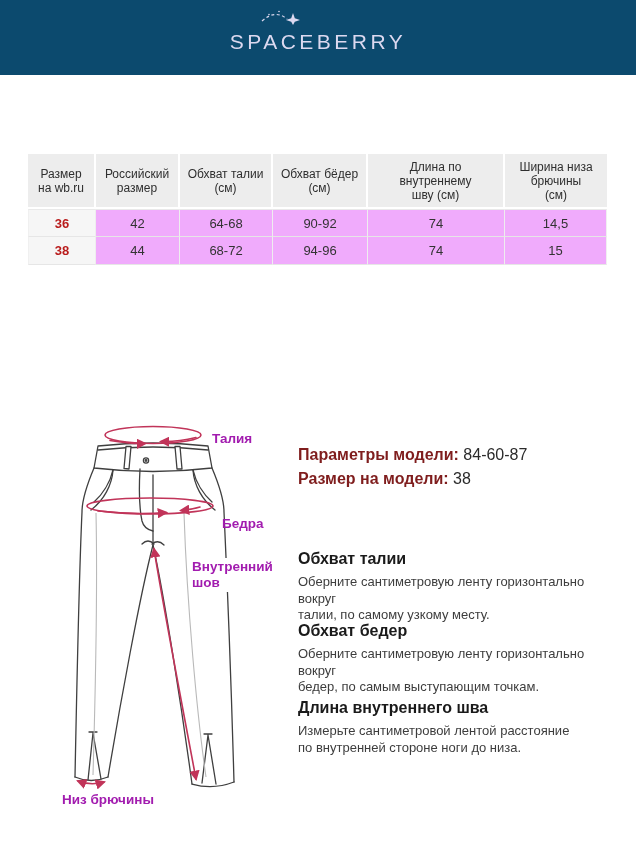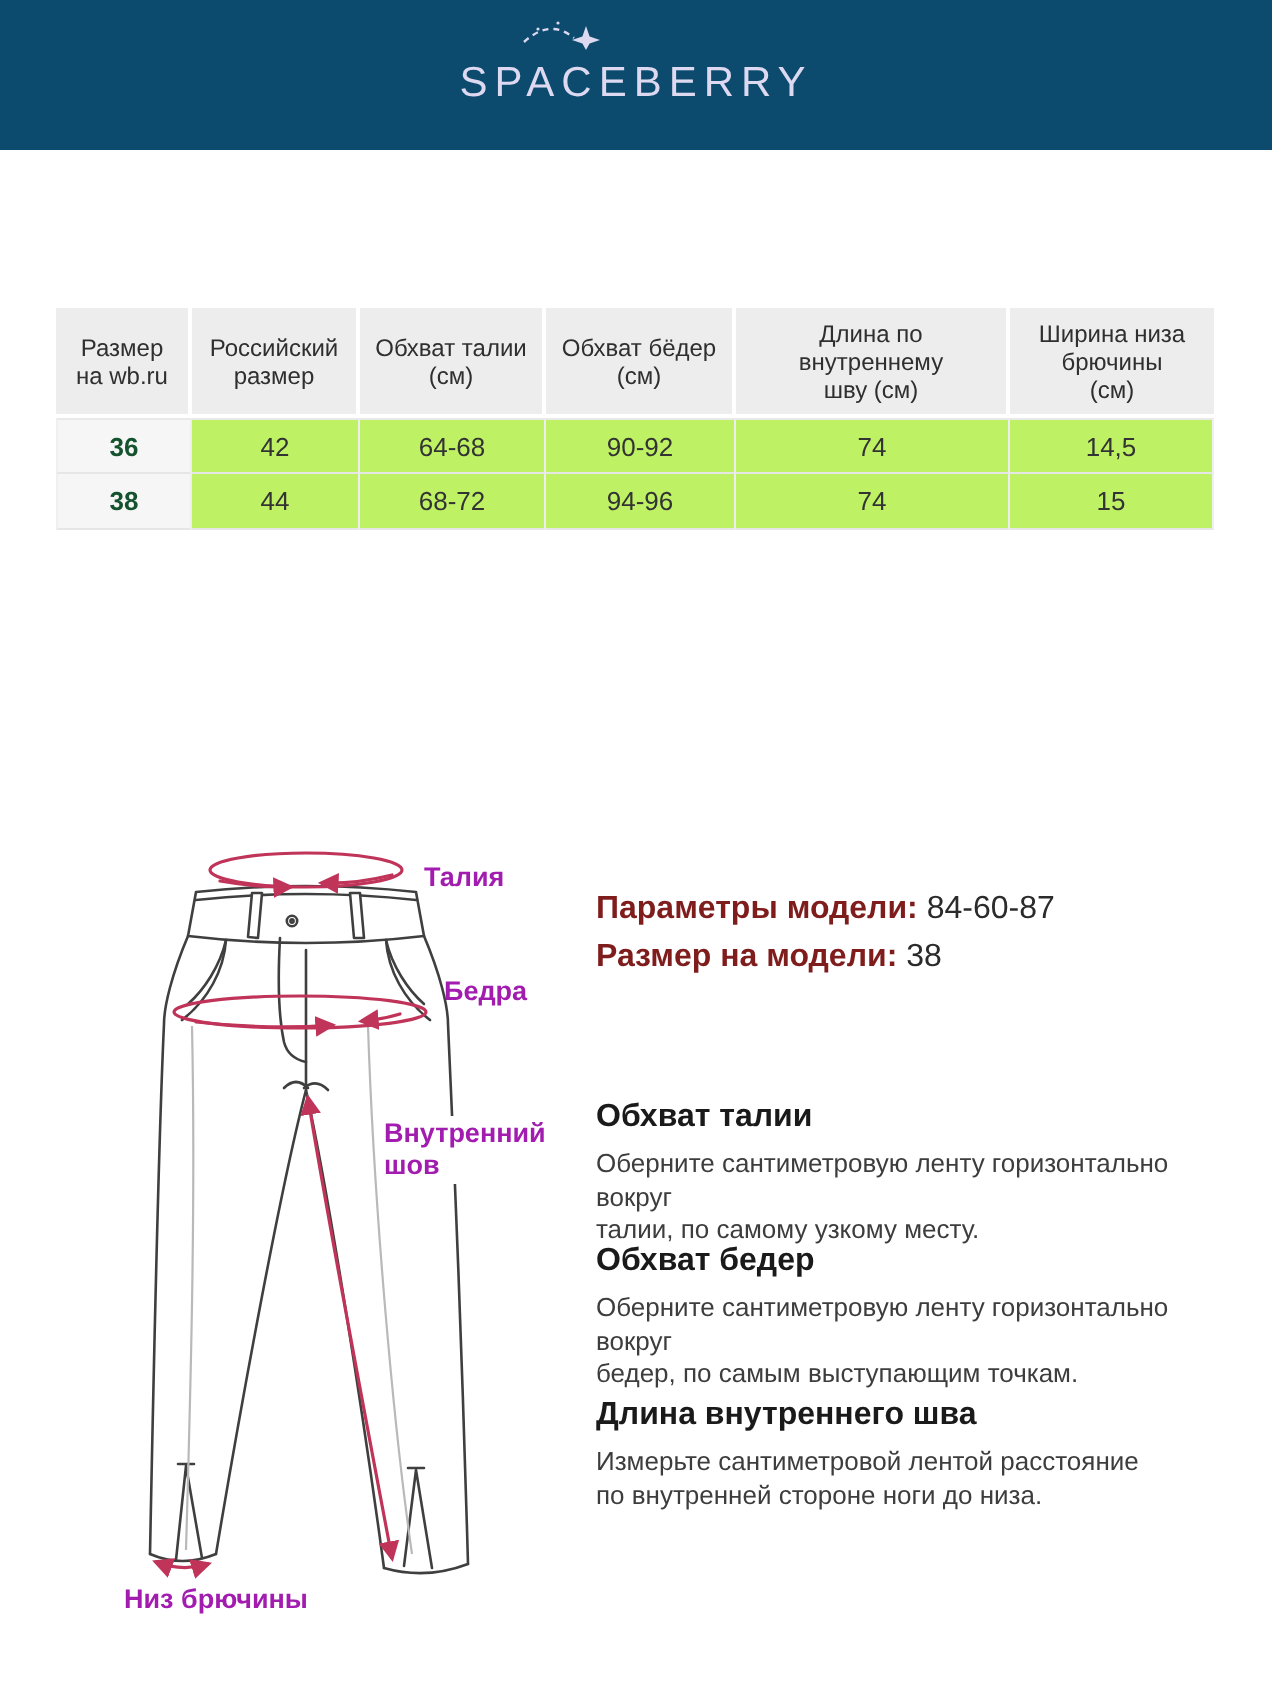--- a/index.html
+++ b/index.html
@@ -24,25 +24,25 @@
   .size-table-wrap { position:absolute; left:28px; top:154px; width:548px; }
   table.size-table { border-collapse:separate; border-spacing:0; table-layout:fixed; width:579px; }
   .size-table th {
     background:#ededed; height:55px; vertical-align:middle; text-align:center;
     font-size:12px; font-weight:400; line-height:14px; color:#2f2f2f;
     white-space:pre-line; border-right:2px solid #ffffff; border-bottom:2px solid #ffffff;
     padding:4px 6px;
   }
   .size-table th:last-child { border-right:none; }
   .size-table td {
-    background:#bef264; height:28px; text-align:center; vertical-align:middle;
+    background:#f0abfc; height:28px; text-align:center; vertical-align:middle;
     font-size:13px; color:#333; border-bottom:1px solid #e6e6e6; border-right:1px solid #eeeeee;
   }
   .size-table tbody tr:first-child td { border-top:1px solid #e9e9e9; }
-  .size-table td:first-child { background:#f6f6f6; font-weight:bold; font-size:13px; color:#14532d;
+  .size-table td:first-child { background:#f6f6f6; font-weight:bold; font-size:13px; color:#b91c1c;
     border-left:1px solid #f0f0f0; }
   .size-table td:last-child { border-right:1px solid #f0f0f0; }
 
   
   .fig-label {
     position:absolute; font-size:13.5px; font-weight:bold; color:#a21caf; line-height:16px;
   }
   .fig-label.inseam { width:95px; background:#ffffff; padding:1px 0; }
 
   
@@ -165,21 +165,21 @@
       <path d="M146,22.5 Q128,27 111,26.5" marker-end="url(#ap)"></path>
       <ellipse cx="100" cy="91" rx="63" ry="8"></ellipse>
       <path d="M48,96 Q85,100 116,97.5" marker-end="url(#ap)"></path>
       <path d="M150,92 Q142,94.5 131,95.5" marker-end="url(#ap)"></path>
       <path d="M104,134 C113,190 132,290 146,364" marker-start="url(#ap)" marker-end="url(#ap)"></path>
       <path d="M28,366 Q41,371 54,367" marker-start="url(#ap)" marker-end="url(#ap)"></path>
     </g>
   </svg>
 
   <div class="fig-label" style="left:212px; top:431px;">Талия</div>
-  <div class="fig-label" style="left:222px; top:488px;">Бедра</div>
+  <div class="fig-label" style="left:222px; top:516px;">Бедра</div>
   <div class="fig-label inseam" style="left:192px; top:558px;">Внутренний шов</div>
   <div class="fig-label" style="left:62px; top:792px;">Низ брючины</div>
 
   <div class="model-info">
     <div><span class="lbl">Параметры модели:</span> <span class="val">84-60-87</span></div>
     <div><span class="lbl">Размер на модели:</span> <span class="val">38</span></div>
   </div>
 
   <div class="measure-section sec-1">
     <h3>Обхват талии</h3>

